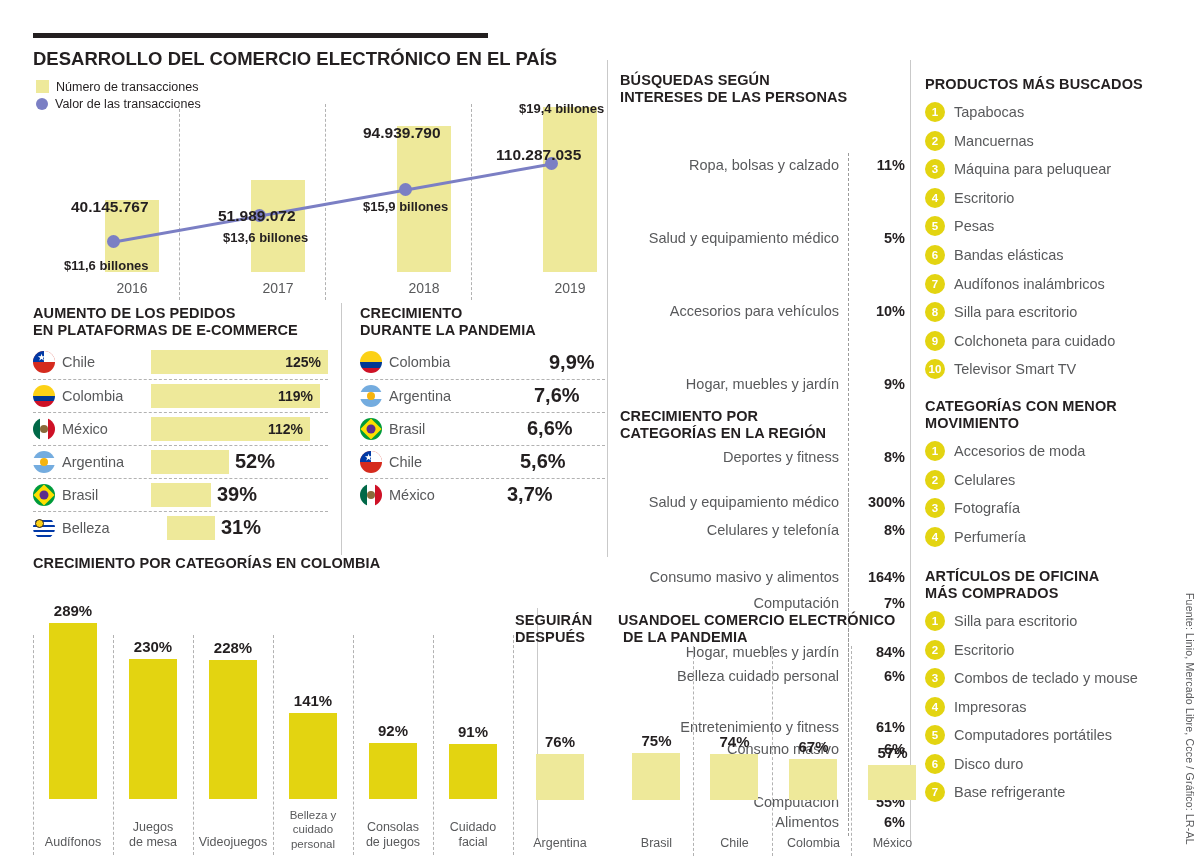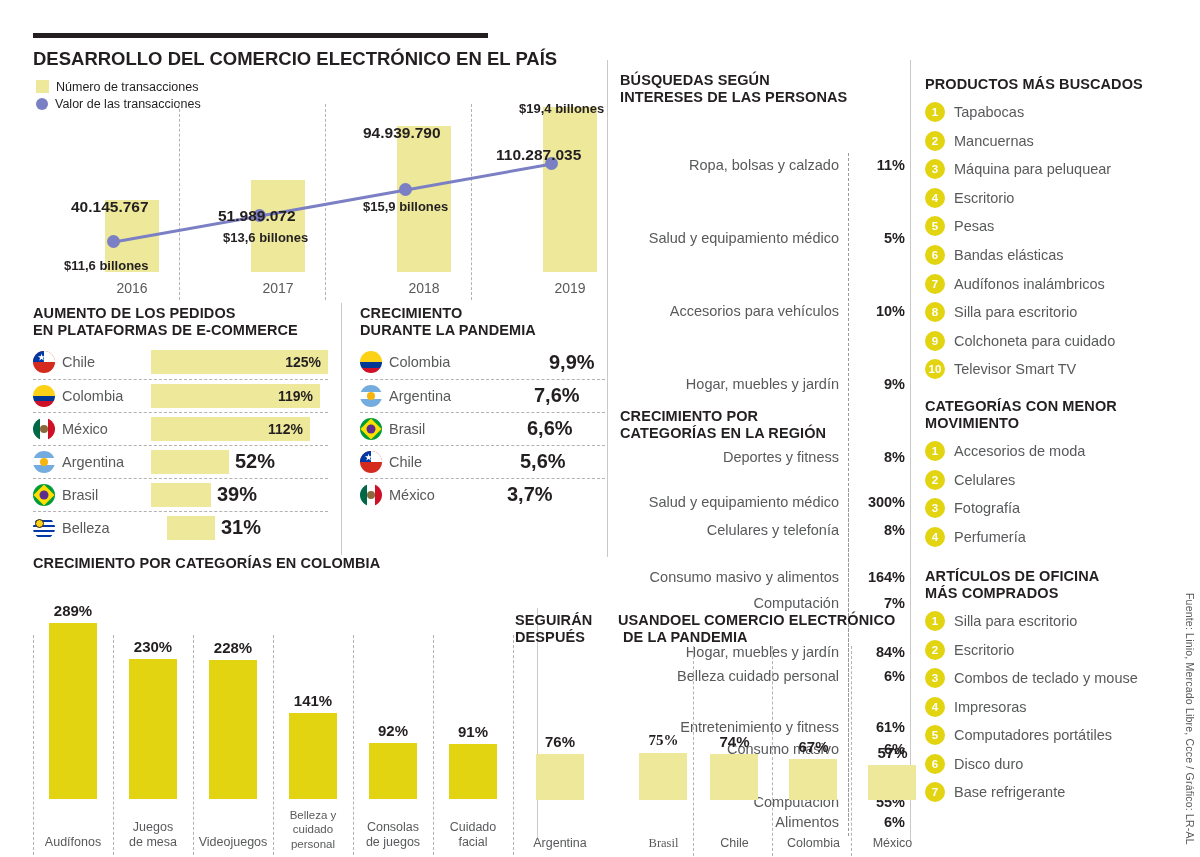--- a/index.html
+++ b/index.html
@@ -584,21 +584,21 @@
   <div id="using-block" class="pale">
     <div class="sec-title">
       <div>USANDOEL COMERCIO ELECTRÓNICO</div>
       <div style="padding-left:5px;">DE LA PANDEMIA</div>
     </div>
     <div class="bc-area" style="left:0;top:34px;width:310px;height:210px;">
       <div class="bc-div" style="left:75px;top:0;"></div>
       <div class="bc-div" style="left:154px;top:0;"></div>
       <div class="bc-div" style="left:233px;top:0;"></div>
 
-      <div class="bc-col" style="left:8px;width:75px;height:210px;font-family:Liberation Serif, serif;">
+      <div class="bc-col" style="left:1px;width:75px;height:210px;">
         <div class="bc-bar" style="left:13px;width:48px;height:47px;"></div>
         <div class="bc-val" style="bottom:107px;">75%</div>
         <div class="bc-lab"><span>Brasil</span></div>
       </div>
       <div class="bc-col" style="left:79px;width:75px;height:210px;">
         <div class="bc-bar" style="left:13px;width:48px;height:46px;"></div>
         <div class="bc-val" style="bottom:106px;">74%</div>
         <div class="bc-lab"><span>Chile</span></div>
       </div>
       <div class="bc-col" style="left:158px;width:75px;height:210px;">

